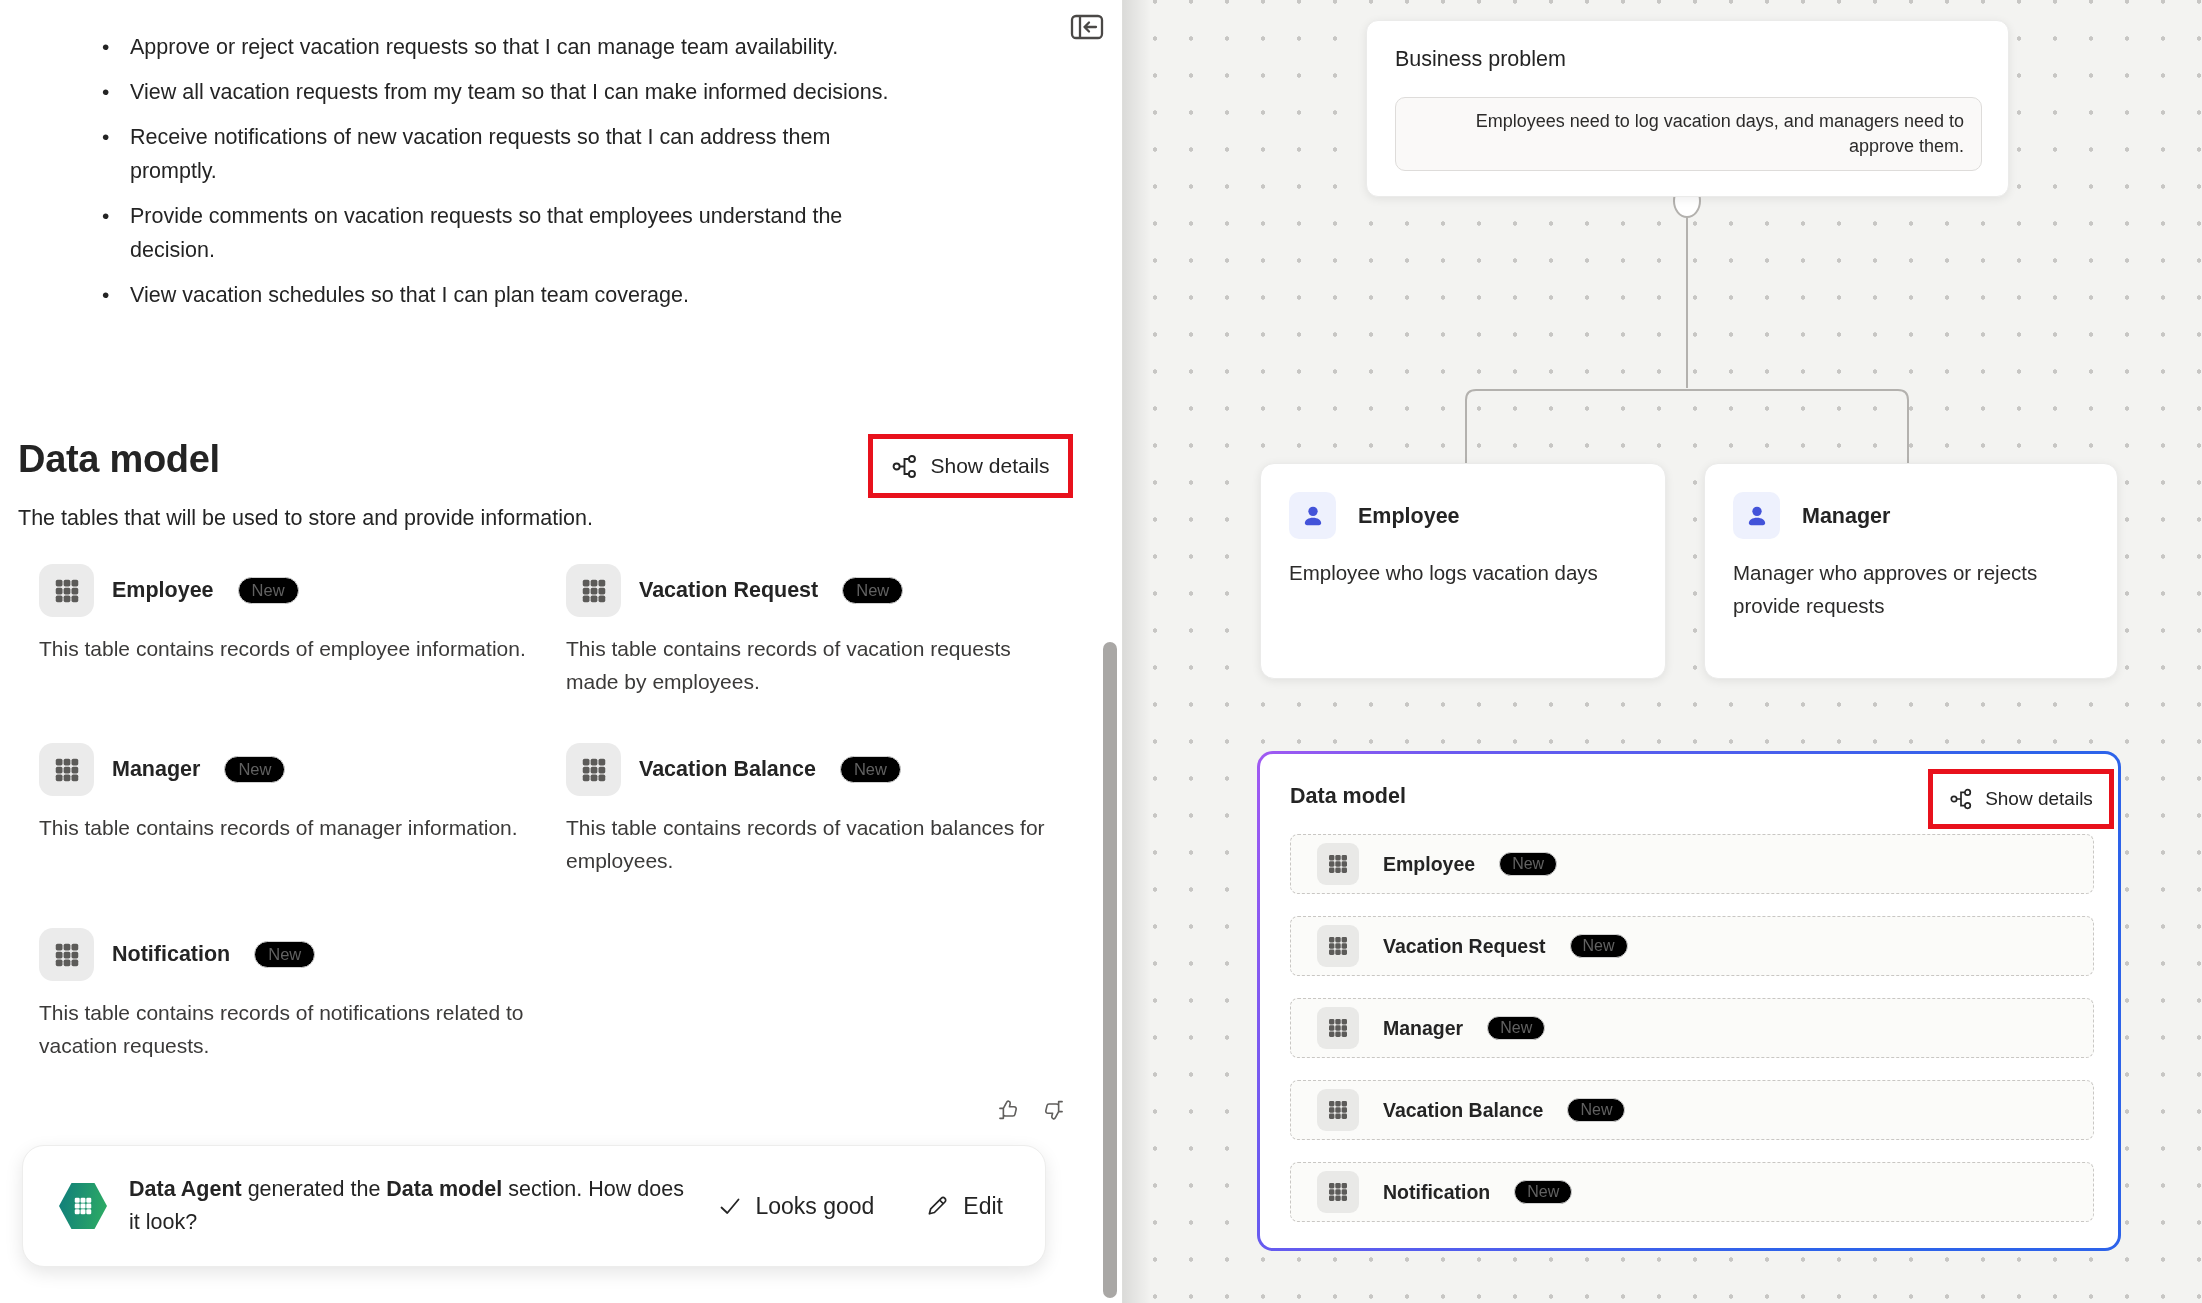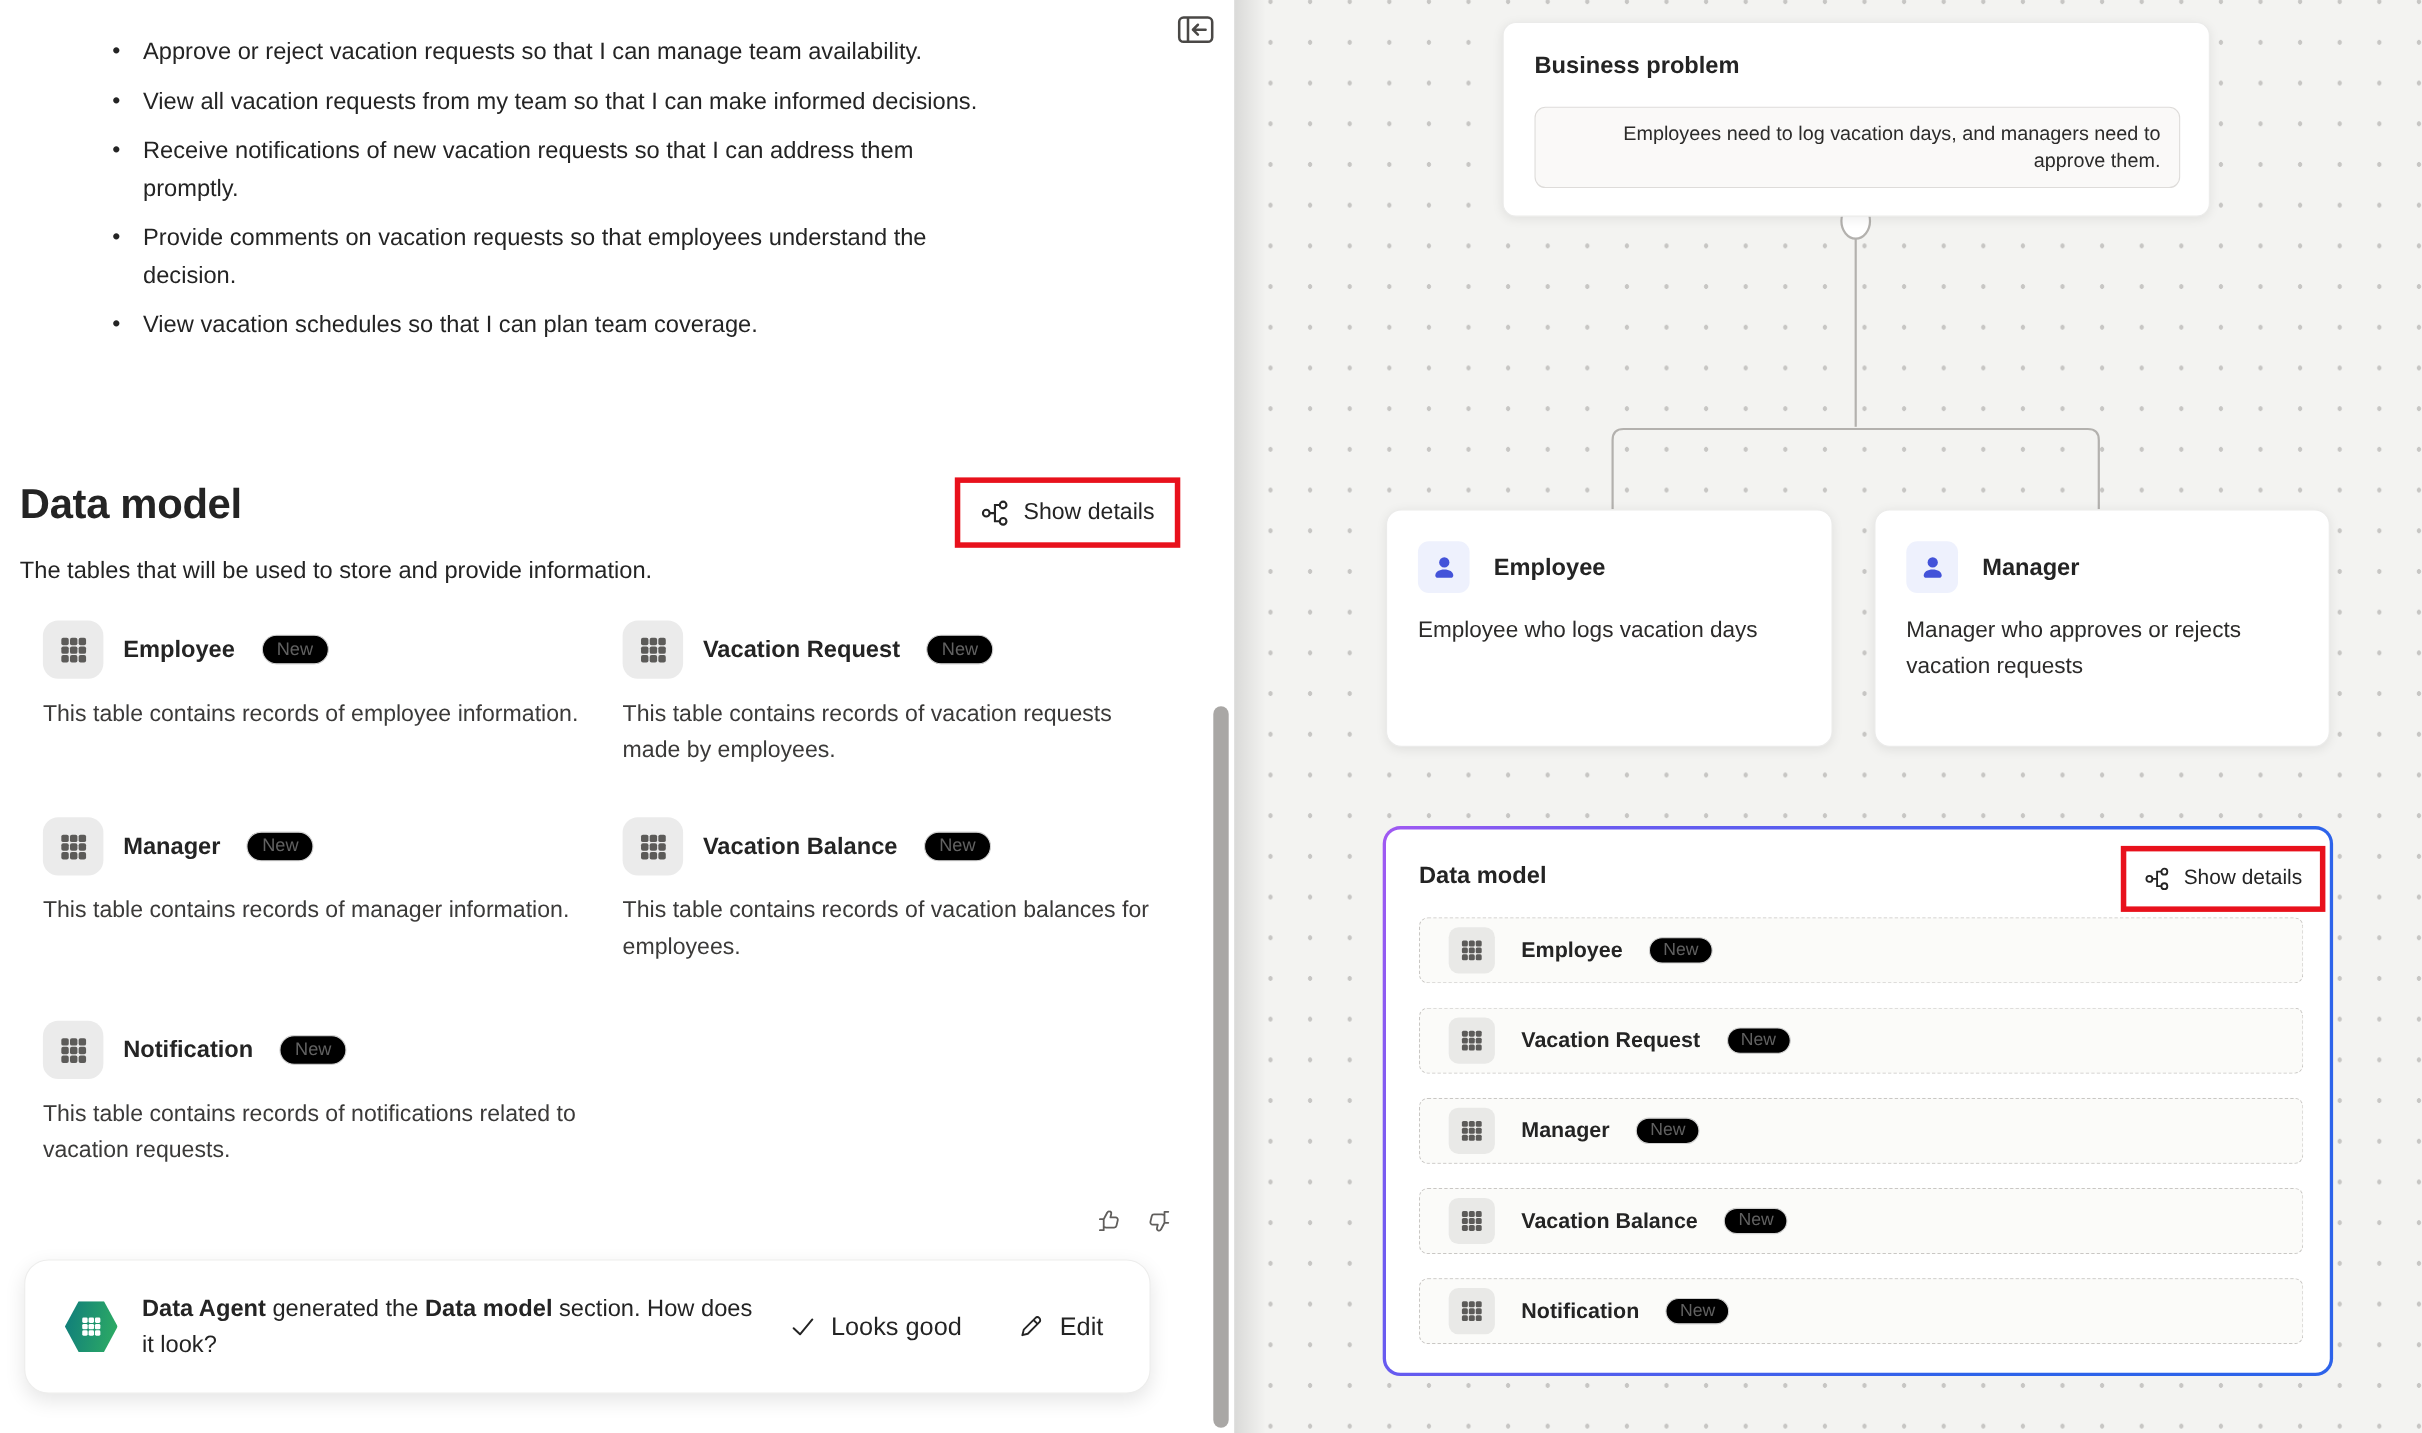--- a/index.html
+++ b/index.html
@@ -40,21 +40,21 @@
   .agent-actions{margin-left:auto;display:flex;align-items:center;gap:52px;margin-right:6px;}
   .action-btn{display:flex;align-items:center;gap:13px;background:none;border:none;padding:0;cursor:pointer;color:#242424;font-family:Liberation Sans, sans-serif;font-size:23px;justify-content:center;}
   .scrollbar-thumb{position:absolute;left:1103px;top:642px;width:14px;height:656px;border-radius:7px;background:#a9a7a5;}
   
   .canvas{position:absolute;left:1122px;top:0;width:1080px;height:1303px;background:#f3f3f1;border-left:1px solid #dddddb;
     background-image:radial-gradient(circle,#c7c6c4 2px,rgba(0,0,0,0) 2.3px);background-size:36px 37px;background-position:14px 20px;}
   .canvas::before{content:"";position:absolute;left:0;top:0;bottom:0;width:28px;background:linear-gradient(90deg,rgba(0,0,0,.10),rgba(0,0,0,0));pointer-events:none;}
   .connectors{position:absolute;left:0;top:0;pointer-events:none;}
   .node-card{position:absolute;background:#fff;border:1px solid #ebebea;border-radius:14px;box-shadow:0 2px 10px rgba(0,0,0,.08);box-sizing:border-box;}
   .bp-card{left:243px;top:20px;width:643px;height:177px;border-radius:12px;}
-  .bp-title{position:absolute;left:28px;top:26px;font-size:21.5px;font-weight:700;color:#242424;}
+  .bp-title{position:absolute;left:28px;top:26px;font-size:21.5px;font-weight:400;color:#242424;}
   .bp-inner{position:absolute;left:28px;top:76px;width:587px;box-sizing:border-box;background:#faf9f8;border:1px solid #dedcda;border-radius:10px;padding:11px 17px;font-size:18px;line-height:25px;color:#2c2b2a;text-align:right;}
   .role-card-employee{left:137px;top:463px;width:406px;height:216px;}
   .role-card-manager{left:581px;top:463px;width:414px;height:216px;}
   .role-icon{position:absolute;left:28px;top:28px;width:47px;height:47px;border-radius:10px;background:#eef1fd;display:flex;align-items:center;justify-content:center;color:#4353d9;}
   .role-title{position:absolute;left:97px;top:40px;font-size:21.5px;font-weight:700;color:#242424;}
   .role-desc{position:absolute;left:28px;top:92px;font-size:20.5px;line-height:33px;color:#2c2b2a;}
   .role-card-manager .role-desc{width:340px;}
   .dmc-wrap{position:absolute;left:134px;top:751px;width:864px;height:500px;border-radius:16px;background:linear-gradient(115deg,#a159f2 0%,#6b5af0 18%,#2d63ea 70%,#2d63ea 100%);padding:3px;box-sizing:border-box;}
   .dmc{position:relative;width:100%;height:100%;background:#fff;border-radius:13px;}
   .dmc-title{position:absolute;left:30px;top:30px;font-size:21.5px;font-weight:700;color:#242424;}
@@ -304,21 +304,21 @@
   </div>
 
   <div class="node-card role-card-manager">
     <span class="role-icon">
       <svg width="28" height="28" viewBox="0 0 24 24" fill="currentColor">
         <path d="M12 4a4 4 0 1 1 0 8 4 4 0 0 1 0-8Z"></path>
         <path d="M5 18.1c0-2.9 3.1-4.7 7-4.7s7 1.8 7 4.7c0 1.1-.9 1.9-1.9 1.9H6.9C5.9 20 5 19.2 5 18.1Z"></path>
       </svg>
     </span>
     <span class="role-title">Manager</span>
-    <span class="role-desc">Manager who approves or rejects vacation requests</span>
+    <span class="role-desc">Manager who approves or rejects provide requests</span>
   </div>
 
   <div class="dmc-wrap">
     <div class="dmc">
       <div class="dmc-title">Data model</div>
 
       <div class="red-box red-box-right">
         <button class="show-details-btn">
           <span>
             <svg width="24" height="24" viewBox="0 0 24 24" fill="none" stroke="#242424" stroke-width="1.7">

